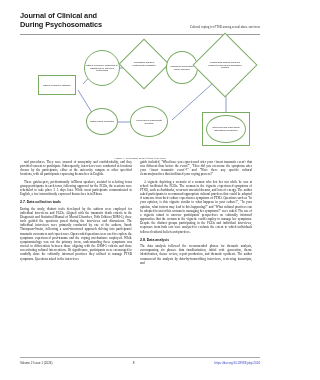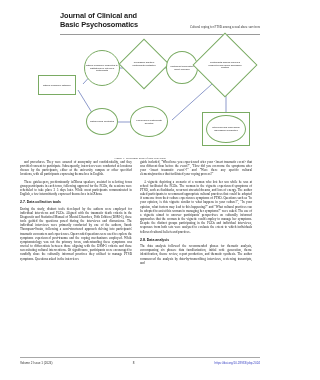--- a/index.html
+++ b/index.html
@@ -12,21 +12,21 @@
     position:relative;
   }
   .page{
     position:absolute;inset:0;
     padding:0;
     background:#fff;
   }
 
   
   .header{
-    position:absolute;left:0;right:0;top:0;height:36px;margin-left:40px;
+    position:absolute;left:0;right:0;top:0;height:36px;
   }
   .journal-title{
     position:absolute;left:20px;top:11px;
     font-family:"Liberation Sans", sans-serif;
     font-weight:bold;
     font-size:7.4px;
     line-height:9.2px;
     letter-spacing:-0.1px;
     color:#1a1a1a;
     width:110px;
@@ -145,21 +145,21 @@
   }
 </style>
 </head>
 <body>
 
 <div class="page">
 
   <div class="header">
     <div class="journal-title">
       <div>Journal of Clinical and</div>
-      <div>Basic Psychosomatics</div>
+      <div>During Psychosomatics</div>
     </div>
     <div class="running-head">Cultural coping for PTSD among sexual abuse survivors</div>
     <div class="header-rule"></div>
   </div>
 
   <div class="figure">
     <svg class="fig-canvas" viewBox="0 0 240 118" preserveAspectRatio="none">
       <g stroke="#5b6fb5" stroke-width="0.7" fill="none">
 
         <line x1="63" y1="44" x2="74" y2="32"></line>

